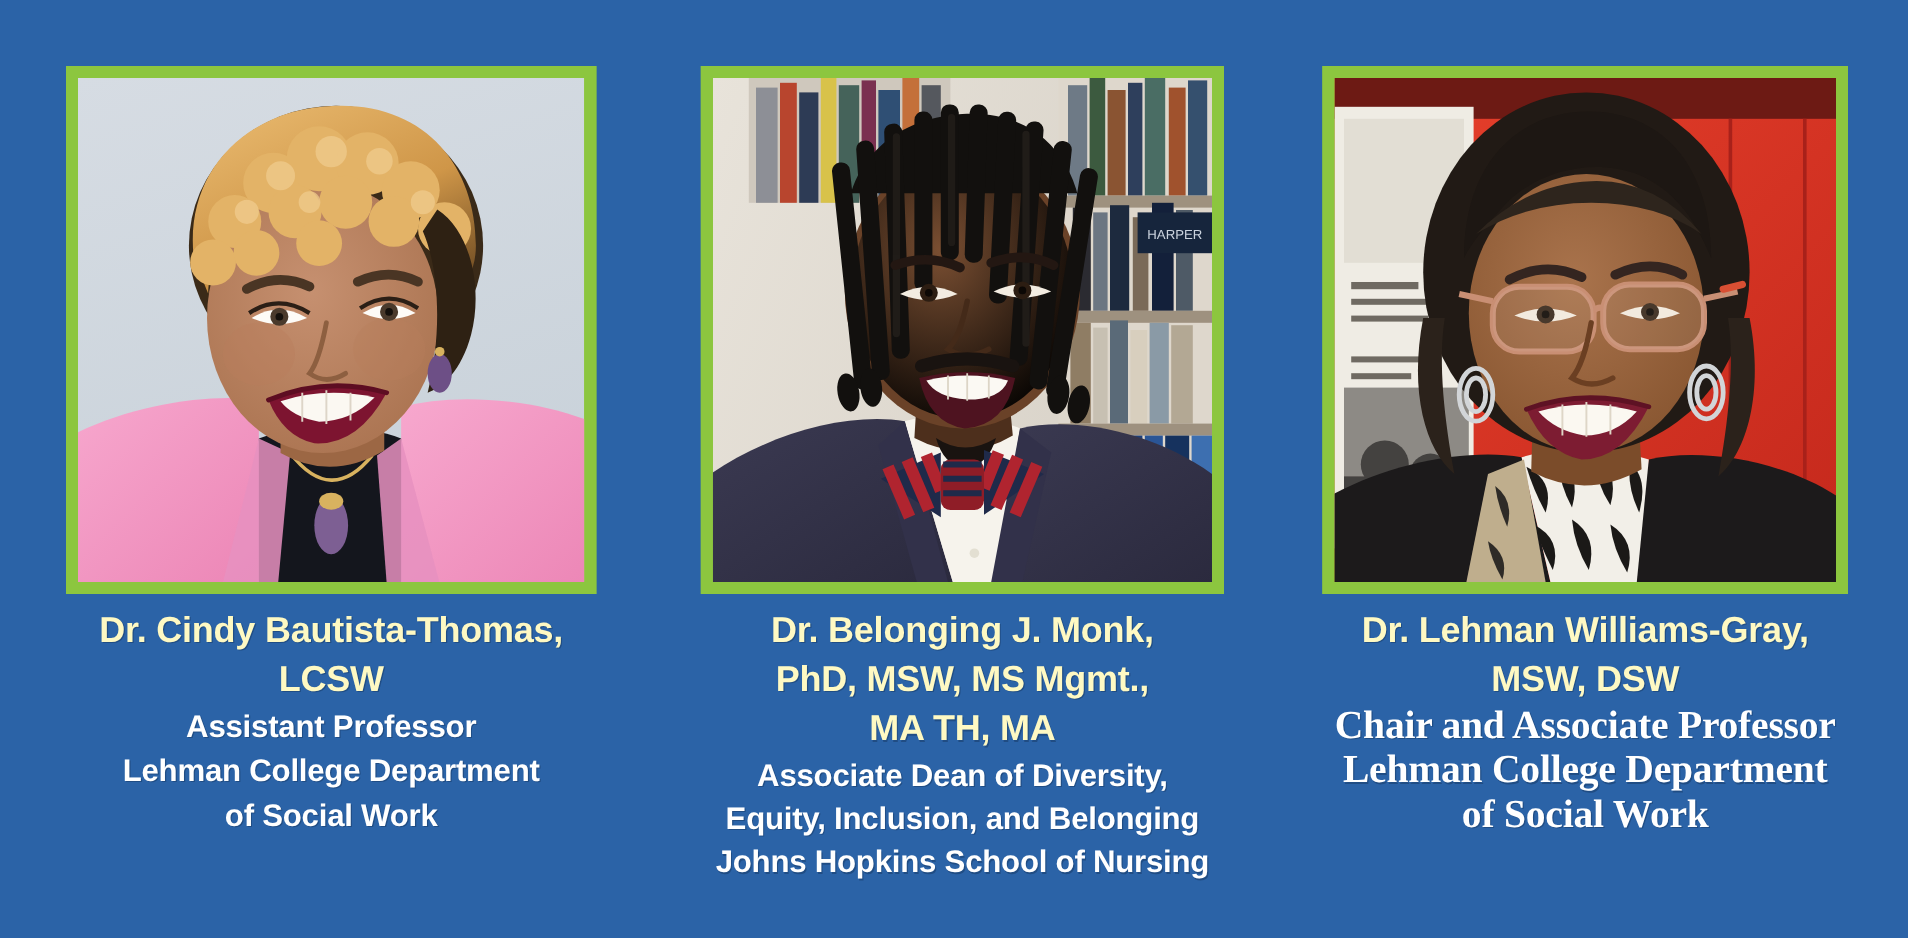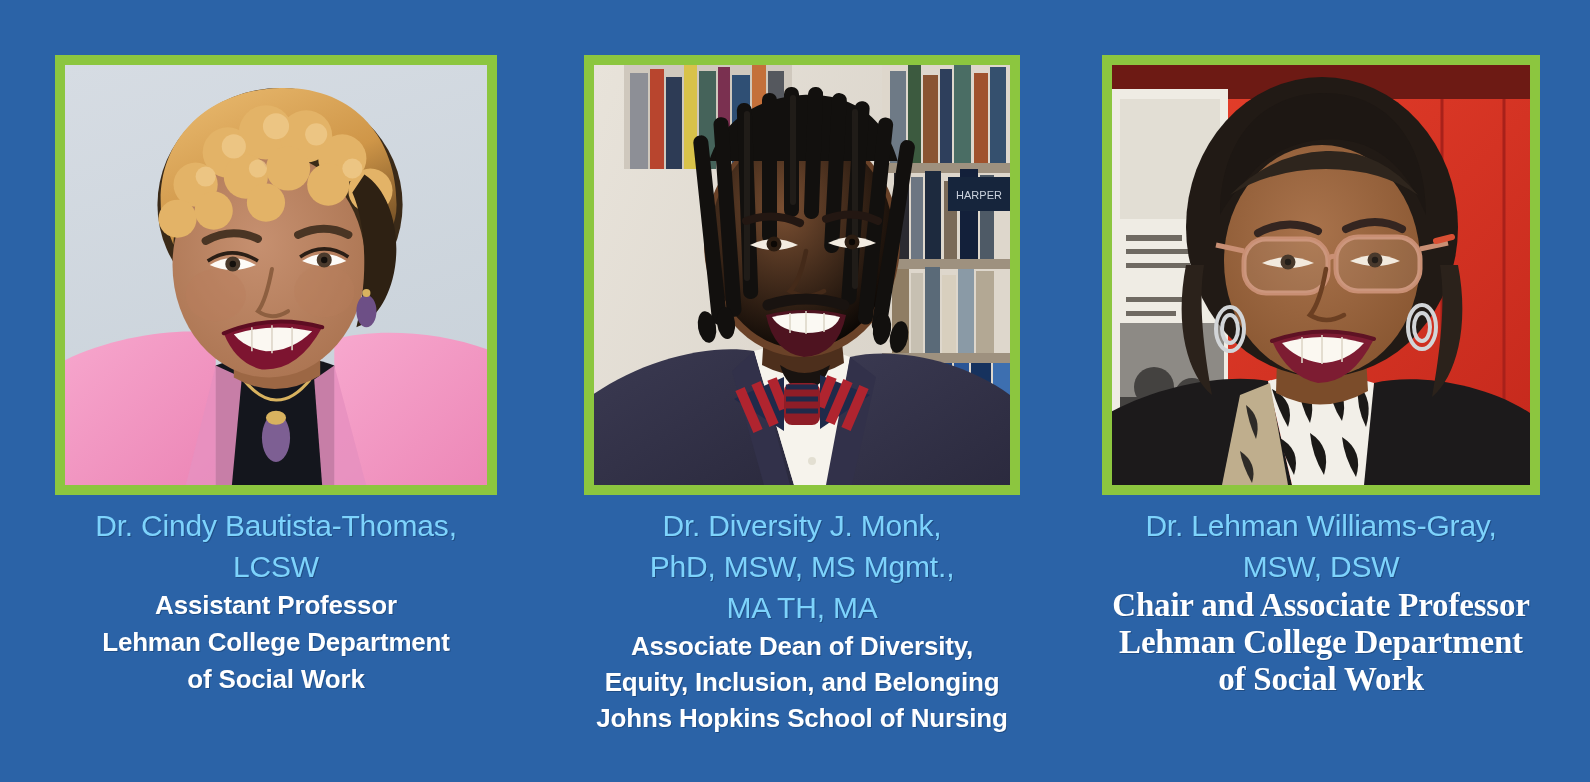--- a/index.html
+++ b/index.html
@@ -49,23 +49,23 @@
   .photo-frame svg { display: block; width: 100%; height: 100%; }
 
   .caption {
     width: 100%;
     text-align: center;
     padding-top: 10px;
     box-sizing: border-box;
   }
 
   .person-name {
-    color: #7dd3fc;
+    color: #fef9c3;
     font-size: 30px;
-    font-weight: normal;
+    font-weight: bold;
     line-height: 41px;
     letter-spacing: -0.2px;
     text-shadow: 1px 1px 0 rgba(20,50,90,0.45);
     margin: 0;
     white-space: pre-line;
   }
 
   .person-role {
     color: #FFFFFF;
     font-size: 26px;
@@ -340,21 +340,21 @@
             <line x1="238" y1="312" x2="226" y2="342"></line>
           </g>
           <path d="M140 334 L190 312 L190 366 Z" fill="none"></path>
           <rect x="190" y="318" width="36" height="42" rx="8" fill="#8f1d27"></rect>
           <path d="M192 322 L224 322 M192 334 L224 334 M192 346 L224 346" stroke="#1f2a4a" stroke-width="5"></path>
         </g>
       </svg>
     </div>
 
     <div class="caption">
-      <p class="person-name">Dr. Diversity J. Monk,
+      <p class="person-name">Dr. Belonging J. Monk,
 PhD, MSW, MS Mgmt.,
 MA TH, MA</p>
       <p class="person-role">Associate Dean of Diversity,
 Equity, Inclusion, and Belonging
 Johns Hopkins School of Nursing</p>
     </div>
   </div>
 
   <div class="card" id="card-2">
 

